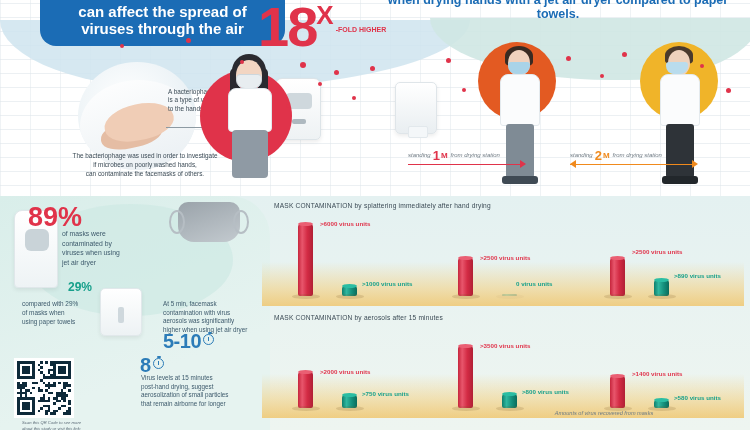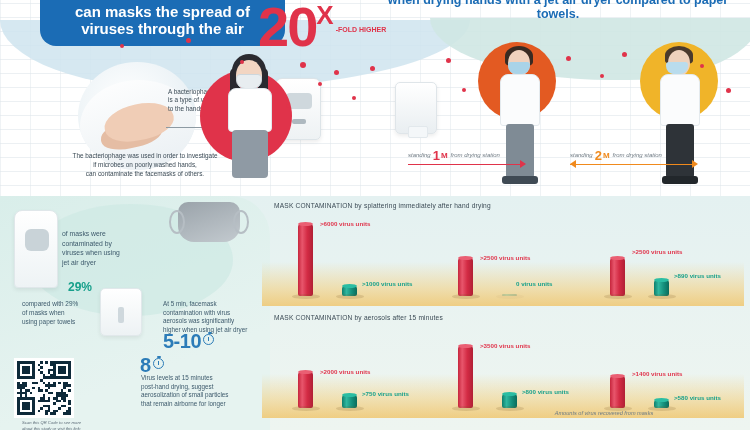--- a/index.html
+++ b/index.html
@@ -265,28 +265,28 @@
 </head>
 <body>
 
 <div class="stage">
 
   <div class="top-band">
     <div class="wave-blue"></div>
     <div class="wave-teal"></div>
 
     <div class="title-pill">
-      <div class="t">can masks the spread of
+      <div class="t">can affect the spread of
 viruses through the air</div>
     </div>
 
     <div class="headline-right">when drying hands with a jet air dryer compared to paper towels.</div>
 
     <div class="tenx">
-      <span class="num">20</span>
+      <span class="num">18</span>
       <span class="xx">X</span>
       <span class="fold">-FOLD
 HIGHER</span>
     </div>
 
     <div class="hands-circle"></div>
 
     <div class="note-bacterio">A bacteriophage (which
 is a type of virus) was added
 to the hands before drying</div>
@@ -370,20 +370,21 @@
   </div>
 
   <div class="lower">
     <div class="lower-left-blob"></div>
     <div class="blob-circle"></div>
 
     <div class="mini-jet"></div>
     <div class="mini-towel"></div>
     <div class="mask-photo"></div>
 
+    <div class="pct89">89%</div>
     <div class="pct89-txt">of masks were
 contaminated by
 viruses when using
 jet air dryer</div>
     <div class="pct29">29%</div>
     <div class="pct29-txt">compared with 29%
 of masks when
 using paper towels</div>
 
     <div class="big510">

